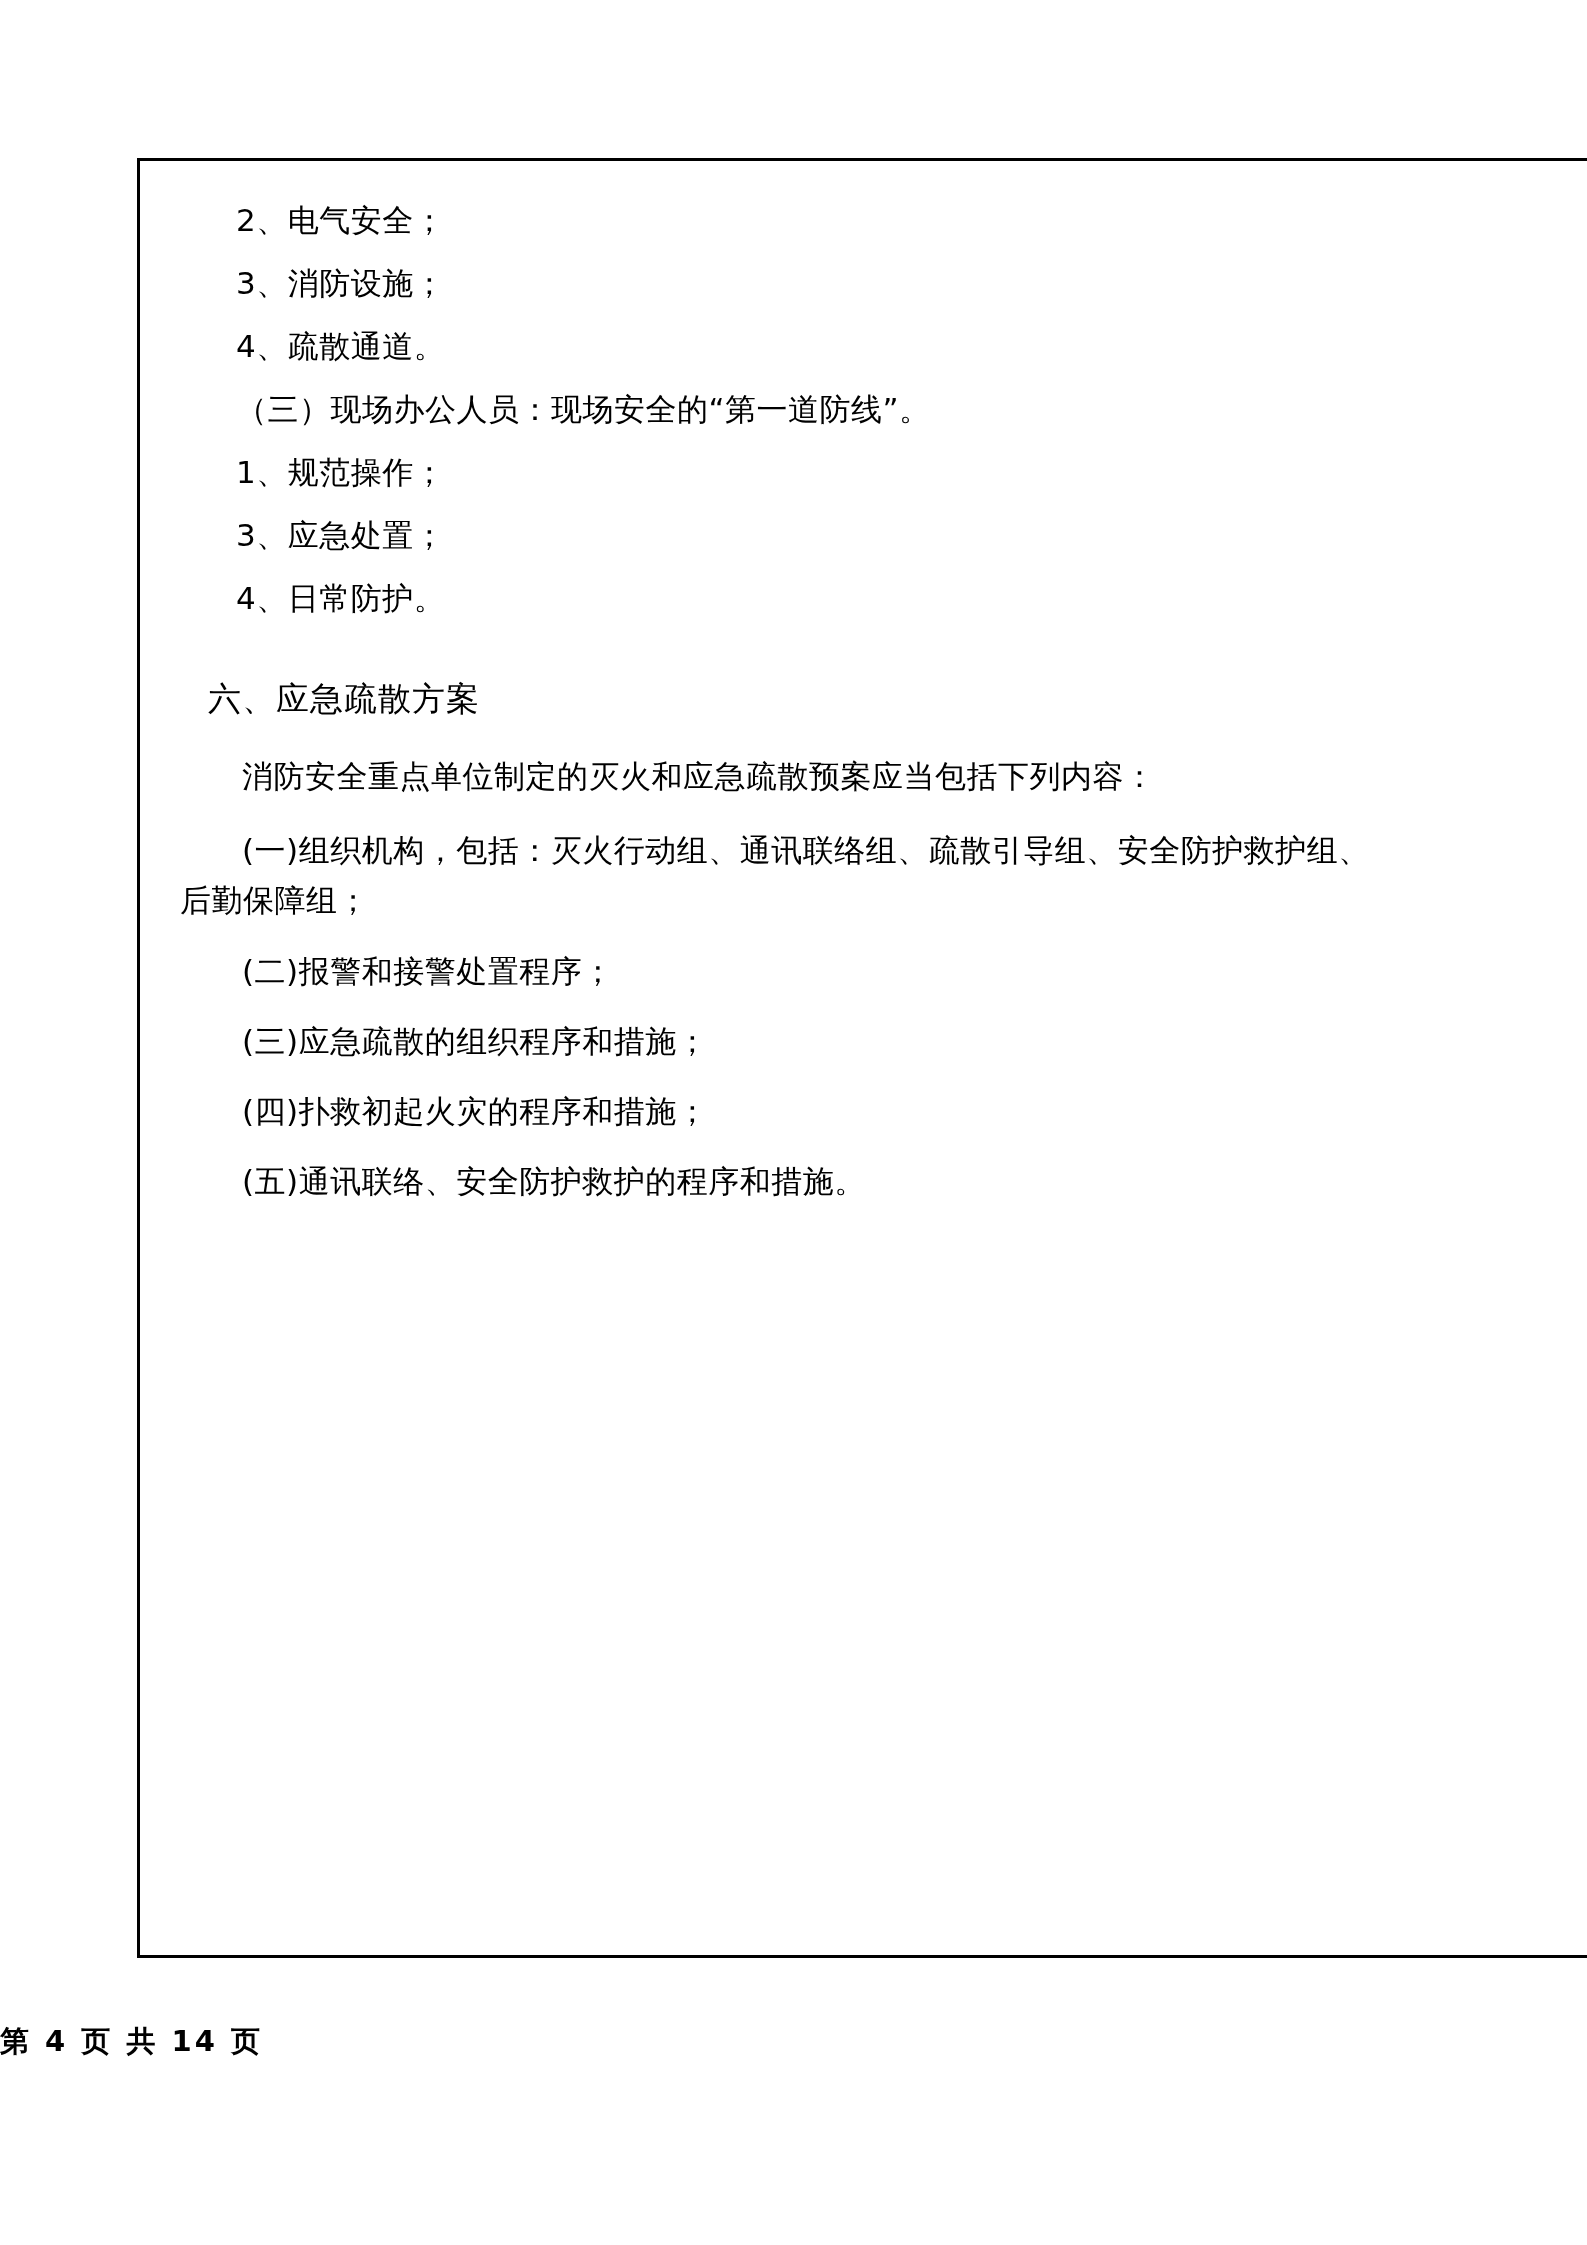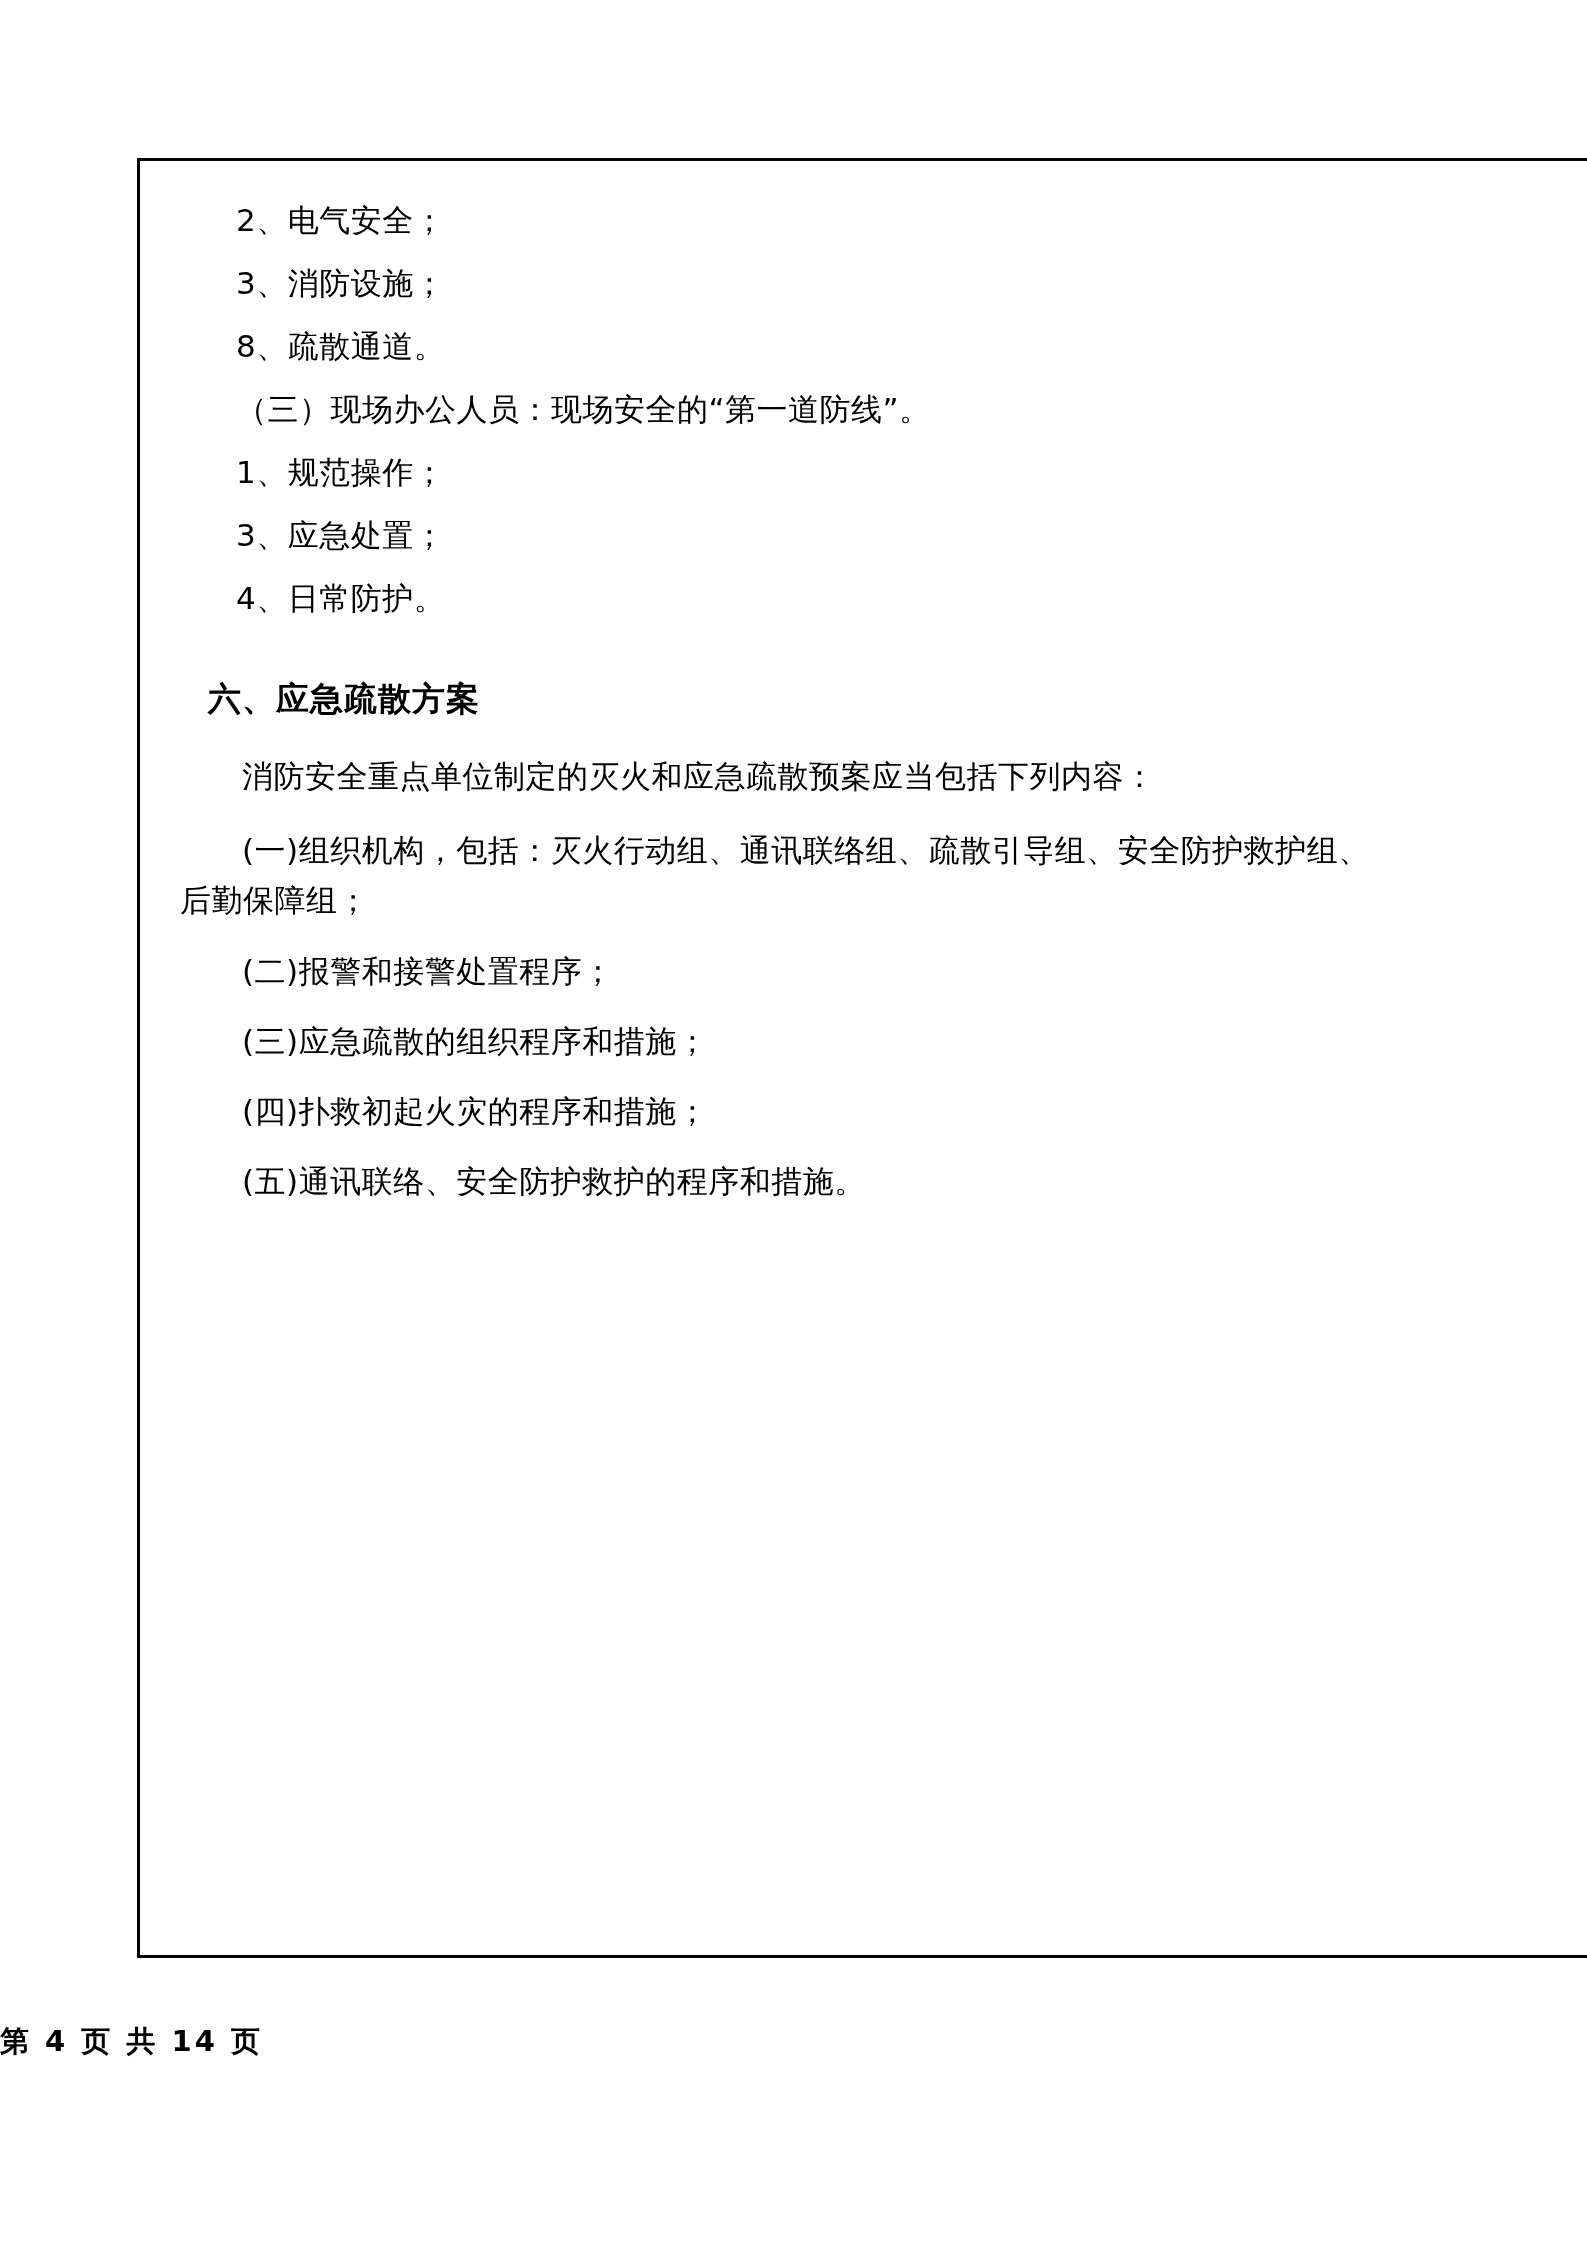--- a/index.html
+++ b/index.html
@@ -43,21 +43,21 @@
     margin: 0 0 0 0;
     padding: 0;
     letter-spacing: 0.5px;
     white-space: pre-wrap;
   }
   .item {
     padding: 16px 0 16px 0;
     text-indent: 56px;
   }
   .section-heading {
-    font-weight: bold;
+    font-weight: normal;
     font-size: 33px;
     padding: 52px 0 22px 0;
     text-indent: 28px;
     letter-spacing: 1px;
   }
   .para {
     padding: 14px 0 14px 0;
     text-indent: 62px;
     line-height: 1.62;
   }
@@ -80,21 +80,21 @@
 </head>
 <body>
 
 <div class="page">
 
   <div class="doc-frame">
     <div class="doc-body">
 
       <div class="line item">2、电气安全；</div>
       <div class="line item">3、消防设施；</div>
-      <div class="line item">8、疏散通道。</div>
+      <div class="line item">4、疏散通道。</div>
       <div class="line item">（三）现场办公人员：现场安全的“第一道防线”。</div>
       <div class="line item">1、规范操作；</div>
       <div class="line item">3、应急处置；</div>
       <div class="line item">4、日常防护。</div>
 
       <div class="line section-heading">六、应急疏散方案</div>
 
       <div class="line para">消防安全重点单位制定的灭火和应急疏散预案应当包括下列内容：</div>
 
       <div class="line para-wrap">(一)组织机构，包括：灭火行动组、通讯联络组、疏散引导组、安全防护救护组、后勤保障组；</div>

